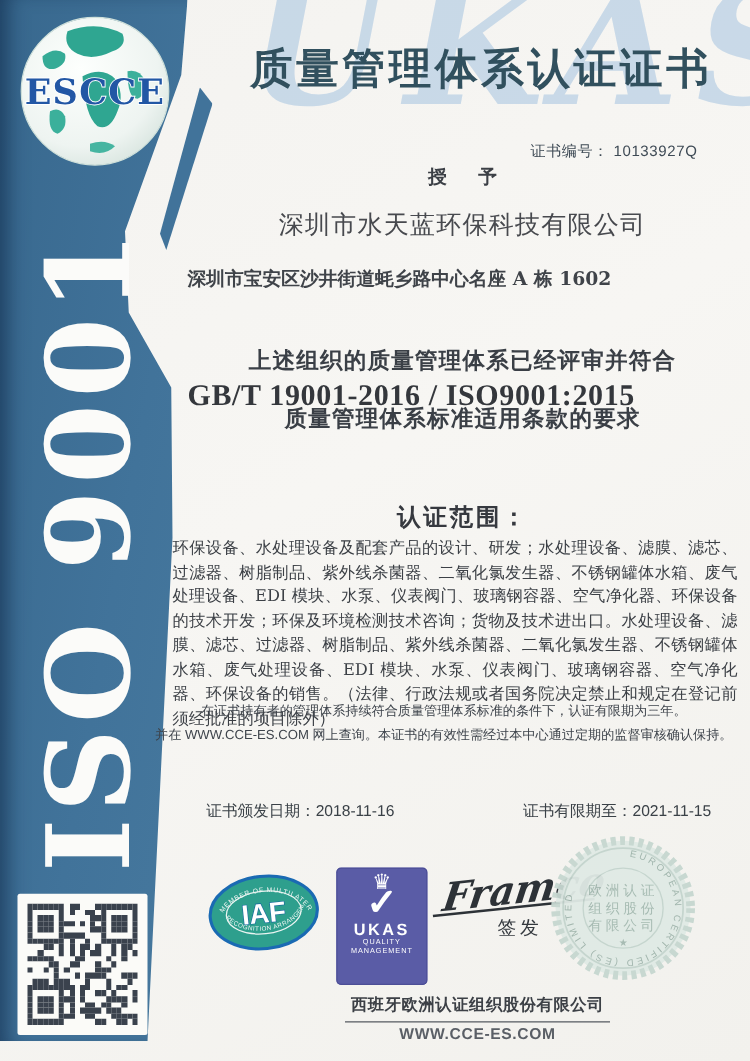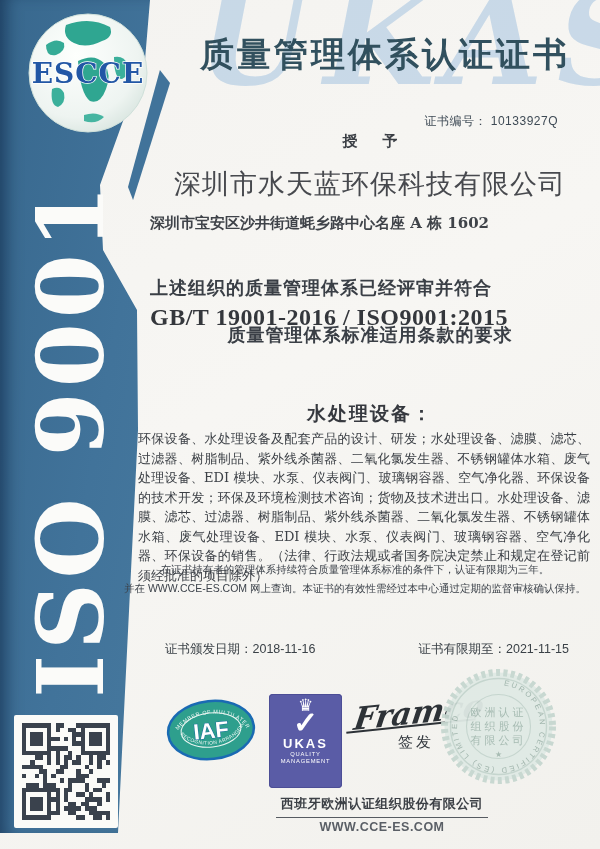--- a/index.html
+++ b/index.html
@@ -24,21 +24,21 @@
   .iso-vert{
     left:0;top:158px;width:142px;height:562px;z-index:2;
     display:flex;align-items:center;justify-content:center;pointer-events:none;
   }
   .iso-vert span{
     transform:rotate(-90deg);white-space:nowrap;
     font-family:"DejaVu Serif",serif;font-weight:bold;
     font-size:92px;letter-spacing:5px;color:#fbfbf9;
   }
   
-  .globe{left:14px;top:11px;width:124px;height:124px;z-index:3;margin-left:12px;}
+  .globe{left:14px;top:11px;width:124px;height:124px;z-index:3;}
   
   .qr{
     left:14px;top:715px;width:104px;height:113px;z-index:3;
     background:#fbfbf8;border-radius:2px;padding:8px;box-sizing:border-box;
   }
   .qr-grid{display:grid;width:100%;height:100%;
     grid-template-columns:repeat(21,1fr);grid-template-rows:repeat(21,1fr);}
   .qr-grid div.on{background:#3a424d;}
   
   .watermark{
@@ -51,25 +51,25 @@
     left:178px;top:32px;width:414px;z-index:2;text-align:center;
     font-family:"DejaVu Serif",serif;font-weight:bold;
     font-size:34px;letter-spacing:3px;color:#31505e;
   }
   .certno{left:180px;top:102px;width:378px;z-index:2;text-align:right;
     font-size:12px;color:#3e4a55;letter-spacing:.5px;margin-top:11px;}
   
   .award{left:160px;top:132px;width:430px;text-align:center;z-index:2;
     font-family:"DejaVu Serif",serif;font-weight:bold;font-size:15px;letter-spacing:10px;color:#3b3f45;}
   .company{left:150px;top:166px;width:440px;text-align:center;z-index:2;
-    font-family:"DejaVu Serif",serif;font-size:27px;color:#47494e;letter-spacing:1px;}
+    font-family:"DejaVu Serif",serif;font-size:20px;color:#47494e;letter-spacing:1px;}
   .address{left:150px;top:214px;width:440px;z-index:2;
     font-family:"DejaVu Serif",serif;font-weight:bold;font-size:15px;color:#3f4349;}
   
-  .conform{left:150px;top:276px;width:440px;text-align:left;z-index:2;
+  .conform{left:150px;top:276px;width:440px;text-align:center;z-index:2;
     font-family:"DejaVu Serif",serif;font-weight:bold;font-size:18px;color:#3a3f46;letter-spacing:1px;}
   .standard{left:150px;top:304px;width:440px;text-align:left;z-index:2;
     font-family:"Liberation Serif",serif;font-weight:bold;font-size:24px;color:#34373c;letter-spacing:.5px;}
   .suffix{left:150px;top:323px;width:440px;text-align:center;z-index:2;
     font-family:Liberation Serif, serif;font-weight:bold;font-size:18px;color:#3a3f46;letter-spacing:1px;}
   
   .scope-title{left:150px;top:401px;width:440px;text-align:center;z-index:2;
     font-family:"DejaVu Serif",serif;font-weight:bold;font-size:19px;color:#36393f;letter-spacing:2px;}
   .scope-text{left:138px;top:429px;width:452px;z-index:4;
     font-family:"DejaVu Serif",serif;font-size:13px;line-height:19.5px;
@@ -590,21 +590,21 @@
 </div>
 
 <div class="abs award">授 予</div>
 <div class="abs company">深圳市水天蓝环保科技有限公司</div>
 <div class="abs address">深圳市宝安区沙井街道蚝乡路中心名座 A 栋 1602</div>
 
 <div class="abs conform">上述组织的质量管理体系已经评审并符合</div>
 <div class="abs standard">GB/T 19001-2016 / ISO9001:2015</div>
 <div class="abs suffix">质量管理体系标准适用条款的要求</div>
 
-<div class="abs scope-title">水处理设备：</div>
+<div class="abs scope-title">认证范围：</div>
 <div class="abs scope-text">环保设备、水处理设备及配套产品的设计、研发；水处理设备、滤膜、滤芯、过滤器、树脂制品、紫外线杀菌器、二氧化氯发生器、不锈钢罐体水箱、废气处理设备、EDI 模块、水泵、仪表阀门、玻璃钢容器、空气净化器、环保设备的技术开发；环保及环境检测技术咨询；货物及技术进出口。水处理设备、滤膜、滤芯、过滤器、树脂制品、紫外线杀菌器、二氧化氯发生器、不锈钢罐体水箱、废气处理设备、EDI 模块、水泵、仪表阀门、玻璃钢容器、空气净化器、环保设备的销售。（法律、行政法规或者国务院决定禁止和规定在登记前须经批准的项目除外）</div>
 
 <div class="abs validity">
   <div>在证书持有者的管理体系持续符合质量管理体系标准的条件下，认证有限期为三年。</div>
   <div>并在 WWW.CCE-ES.COM 网上查询。本证书的有效性需经过本中心通过定期的监督审核确认保持。</div>
 </div>
 
 <div class="abs dates">
   <div>
     <span>证书颁发日期：</span><span>2018-11-16</span>

